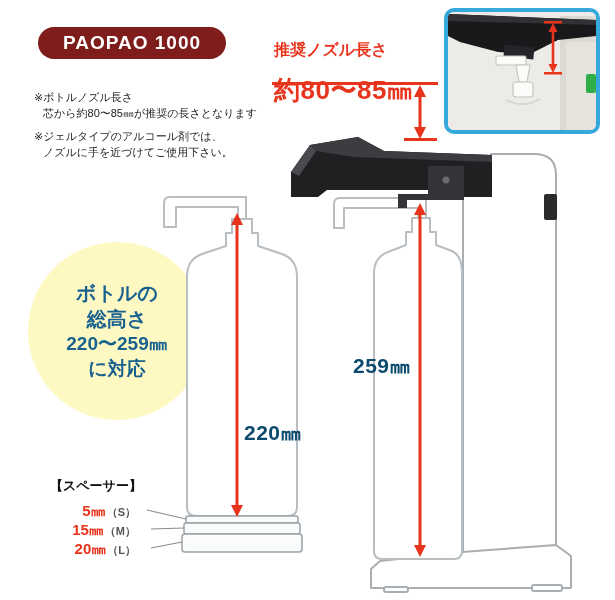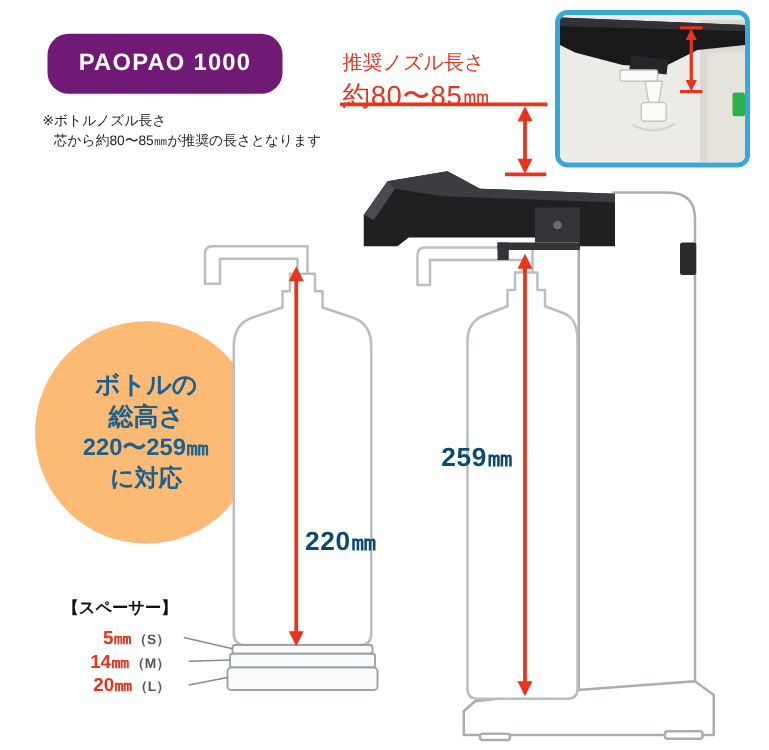--- a/index.html
+++ b/index.html
@@ -1,29 +1,29 @@
 <!DOCTYPE html>
 <html><head>
 <meta charset="utf-8">
 <style>
   html,body{margin:0;padding:0;background:#fff}
   .stage{position:relative;width:615px;height:600px;background:#fff;overflow:hidden;
          font-family:"Liberation Sans","DejaVu Sans",sans-serif}
   .art{position:absolute;left:0;top:0;z-index:2}
-  .circle{position:absolute;left:28px;top:257px;width:178px;height:178px;border-radius:50%;
-          background:#fdba74;z-index:1;display:flex;flex-direction:column;align-items:center;
+  .circle{position:absolute;left:28px;top:242px;width:178px;height:178px;border-radius:50%;
+          background:#fef9c3;z-index:1;display:flex;flex-direction:column;align-items:center;
           justify-content:center;color:#19618f;font-weight:bold;text-align:center;line-height:1.3}
   .circle .big{font-size:20px}
   .circle .mid{font-size:19px}
-  .badge{position:absolute;left:38px;top:27px;width:188px;height:48px;background:#701a75;
+  .badge{position:absolute;left:38px;top:27px;width:188px;height:32px;background:#7f1d1d;
          border-radius:17px;color:#fff;font-weight:bold;font-size:19px;letter-spacing:1px;
          display:flex;align-items:center;justify-content:center;z-index:3}
-  .callout{position:absolute;left:274px;top:40px;color:#e8341c;font-weight:normal;z-index:3}
+  .callout{position:absolute;left:274px;top:40px;color:#e8341c;font-weight:bold;z-index:3}
   .callout .t1{font-size:16px}
-  .callout .t2{font-size:22px;margin-top:1px;letter-spacing:.5px}
+  .callout .t2{font-size:26px;margin-top:12px;letter-spacing:.5px}
   .note{position:absolute;font-size:11px;color:#222;line-height:1.42;z-index:3}
   .note .ind{padding-left:9px}
   .n1{left:34px;top:90px}
   .n2{left:34px;top:129px}
   .dim{position:absolute;color:#0c4a6e;font-weight:bold;font-size:21px;letter-spacing:.5px;z-index:3}
   .d220{left:244px;top:419px}
   .d259{left:353px;top:352px}
   .sp-title{position:absolute;left:50px;top:477px;font-size:13px;font-weight:bold;color:#111;z-index:3}
   .sp-list{position:absolute;left:28px;top:501px;width:108px;text-align:right;z-index:3}
   .sp-row{height:19px;line-height:19px}
@@ -116,31 +116,35 @@
 
   <div class="callout">
     <div class="t1">推奨ノズル長さ</div>
     <div class="t2">約80〜85㎜</div>
   </div>
 
   <div class="note n1">
     <div>※ボトルノズル長さ</div>
     <div class="ind">芯から約80〜85㎜が推奨の長さとなります</div>
   </div>
+  <div class="note n2">
+    <div>※ジェルタイプのアルコール剤では、</div>
+    <div class="ind">ノズルに手を近づけてご使用下さい。</div>
+  </div>
 
   <div class="dim d220">220㎜</div>
   <div class="dim d259">259㎜</div>
 
   <div class="sp-title">【スペーサー】</div>
   <div class="sp-list">
     <div class="sp-row">
       <span class="sp-size">5㎜</span><span class="sp-code">（S）</span>
     </div>
     <div class="sp-row">
-      <span class="sp-size">14㎜</span><span class="sp-code">（M）</span>
+      <span class="sp-size">15㎜</span><span class="sp-code">（M）</span>
     </div>
     <div class="sp-row">
       <span class="sp-size">20㎜</span><span class="sp-code">（L）</span>
     </div>
   </div>
 
   <div class="inset">
     <svg width="148" height="118" viewBox="0 0 148 118">
       <rect x="0" y="0" width="148" height="118" fill="#edebe7"></rect>
       <rect x="112" y="4" width="36" height="114" fill="#dcd9d3"></rect>

